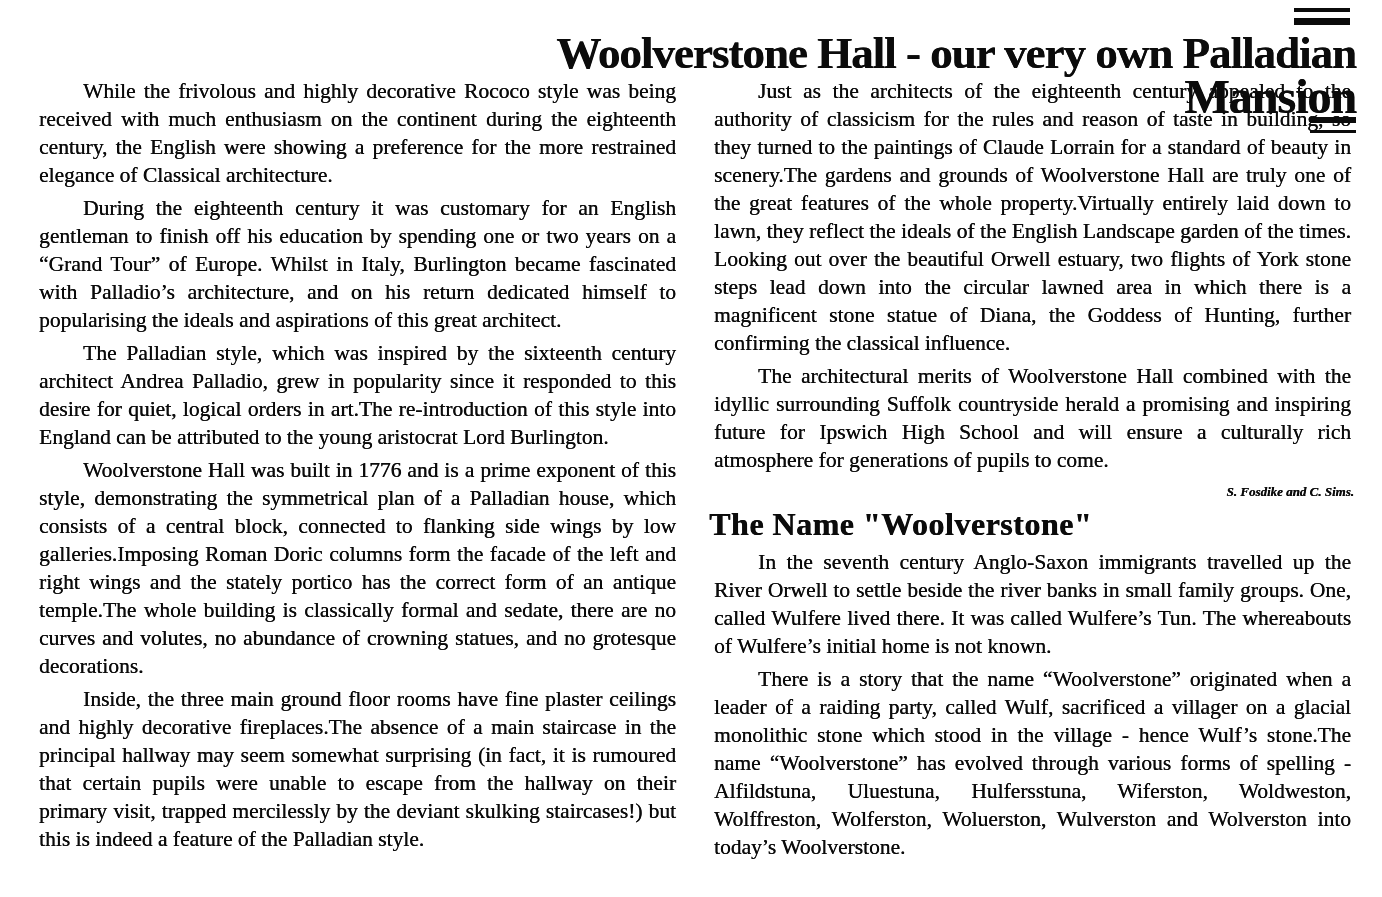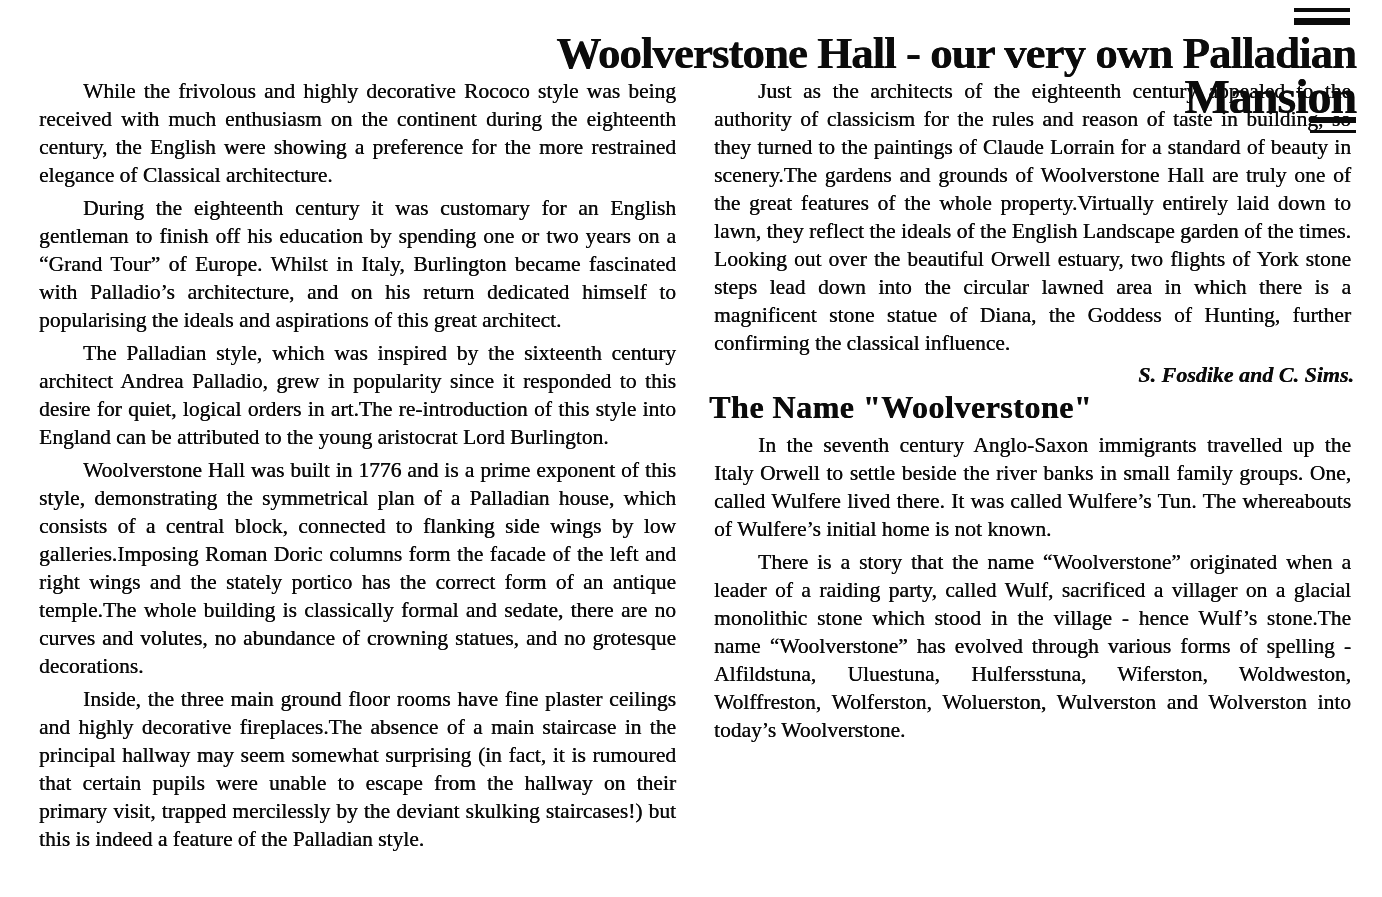--- a/index.html
+++ b/index.html
@@ -76,21 +76,21 @@
     margin: 5px;
     text-indent: 44px;
   }
   .col p.no-indent {
     text-indent: 0;
   }
   .byline {
     text-align: right;
     font-weight: bold;
     font-style: italic;
-    font-size: 22px;
+    font-size: 13px;
     line-height: 26px;
     padding-right: 2px;
   }
   .section-heading {
     margin: 2px 0 6px 0;
     font-size: 32px;
     font-weight: bold;
     letter-spacing: 0.5px;
     line-height: 1.1;
     text-align: left;
@@ -115,21 +115,22 @@
     <div class="col">
       <p>While the frivolous and highly decorative Rococo style was being received with much enthusiasm on the continent during the eighteenth century, the English were showing a preference for the more restrained elegance of Classical architecture.</p>
       <p>During the eighteenth century it was customary for an English gentleman to finish off his education by spending one or two years on a “Grand Tour” of Europe. Whilst in Italy, Burlington became fascinated with Palladio’s architecture, and on his return dedicated himself to popularising the ideals and aspirations of this great architect.</p>
       <p>The Palladian style, which was inspired by the sixteenth century architect Andrea Palladio, grew in popularity since it responded to this desire for quiet, logical orders in art.The re-introduction of this style into England can be attributed to the young aristocrat Lord Burlington.</p>
       <p>Woolverstone Hall was built in 1776 and is a prime exponent of this style, demonstrating the symmetrical plan of a Palladian house, which consists of a central block, connected to flanking side wings by low galleries.Imposing Roman Doric columns form the facade of the left and right wings and the stately portico has the correct form of an antique temple.The whole building is classically formal and sedate, there are no curves and volutes, no abundance of crowning statues, and no grotesque decorations.</p>
       <p>Inside, the three main ground floor rooms have fine plaster ceilings and highly decorative fireplaces.The absence of a main staircase in the principal hallway may seem somewhat surprising (in fact, it is rumoured that certain pupils were unable to escape from the hallway on their primary visit, trapped mercilessly by the deviant skulking staircases!) but this is indeed a feature of the Palladian style.</p>
     </div>
 
     <div class="col">
       <p>Just as the architects of the eighteenth century appealed to the authority of classicism for the rules and reason of taste in building, so they turned to the paintings of Claude Lorrain for a standard of beauty in scenery.The gardens and grounds of Woolverstone Hall are truly one of the great features of the whole property.Virtually entirely laid down to lawn, they reflect the ideals of the English Landscape garden of the times. Looking out over the beautiful Orwell estuary, two flights of York stone steps lead down into the circular lawned area in which there is a magnificent stone statue of Diana, the Goddess of Hunting, further confirming the classical influence.</p>
+      <p>The architectural  merits of Woolverstone Hall combined with the idyllic surrounding Suffolk countryside herald a promising and inspiring future for Ipswich High School and will ensure a culturally rich atmosphere for generations of pupils to come.</p>
       <div class="byline">S. Fosdike and C. Sims.</div>
       <h2 class="section-heading">The Name  "Woolverstone"</h2>
-      <p>In the seventh century Anglo-Saxon immigrants travelled up the Italy Orwell to settle beside the river banks in small family groups. One, called Wulfere lived there. It was called Wulfere’s Tun. The whereabouts of Wulfere’s initial home is not known.</p>
+      <p>In the seventh century Anglo-Saxon immigrants travelled up the River Orwell to settle beside the river banks in small family groups. One, called Wulfere lived there. It was called Wulfere’s Tun. The whereabouts of Wulfere’s initial home is not known.</p>
       <p>There is a story that the name “Woolverstone” originated when a leader of a raiding party, called Wulf, sacrificed a villager on a glacial monolithic stone which stood in the village - hence Wulf’s stone.The name “Woolverstone” has evolved through various forms of spelling - Alfildstuna, Uluestuna, Hulfersstuna, Wiferston, Woldweston, Wolffreston, Wolferston, Woluerston, Wulverston and Wolverston into today’s Woolverstone.</p>
     </div>
 
   </div>
 
 </div>
 
 </body></html>

